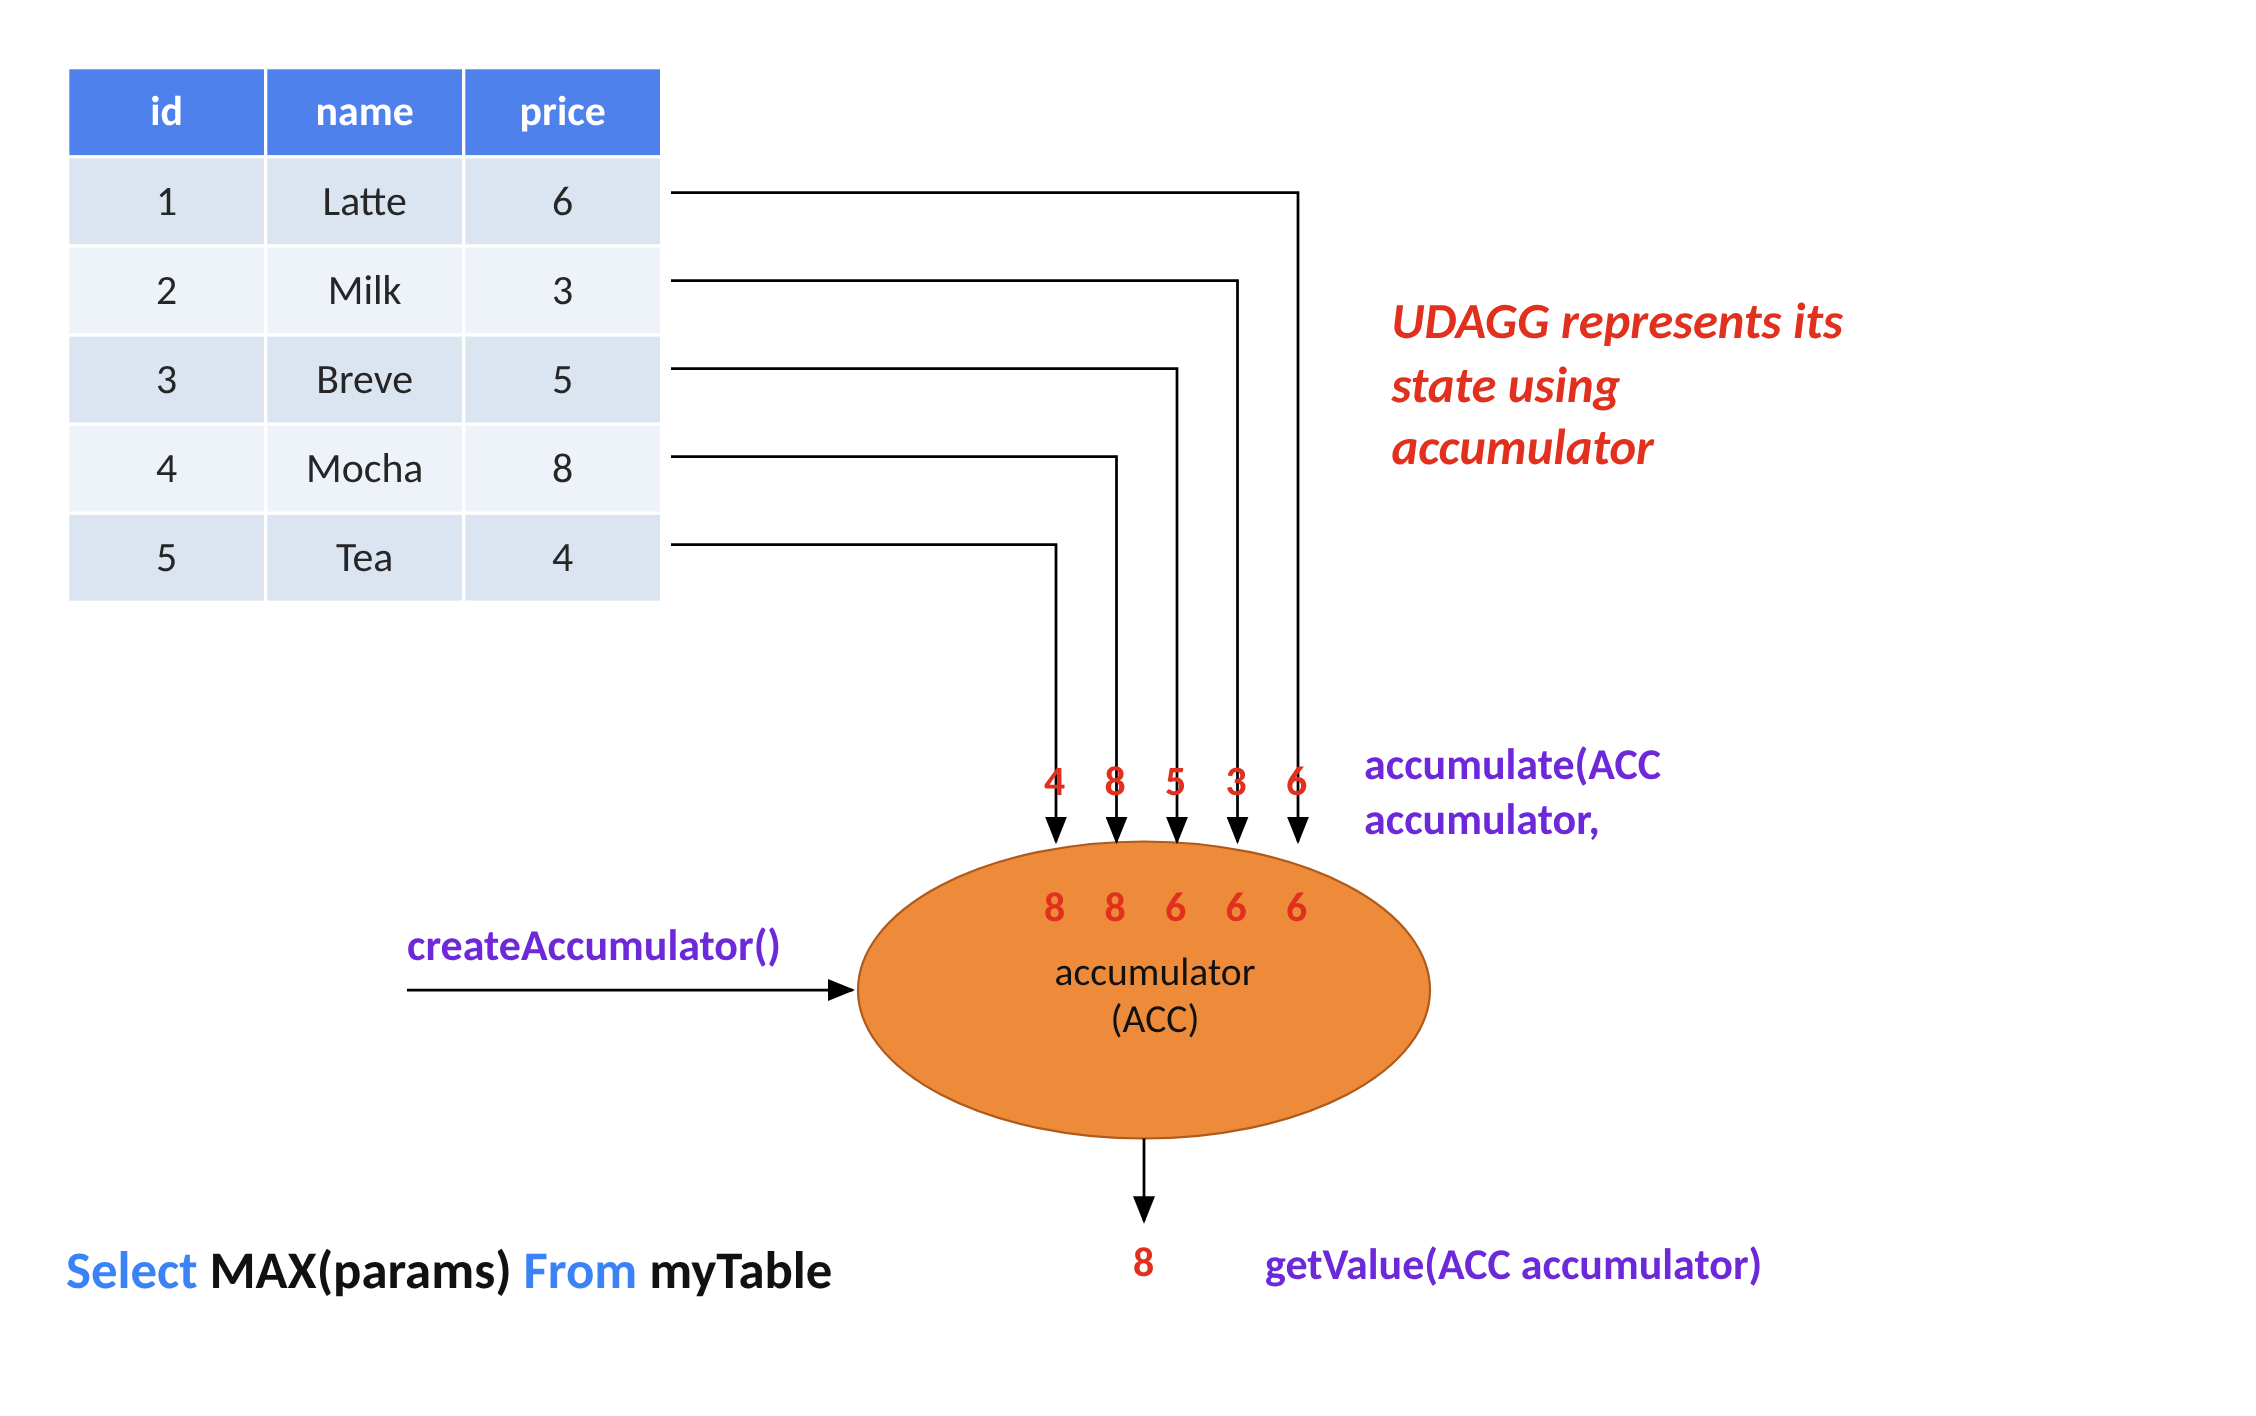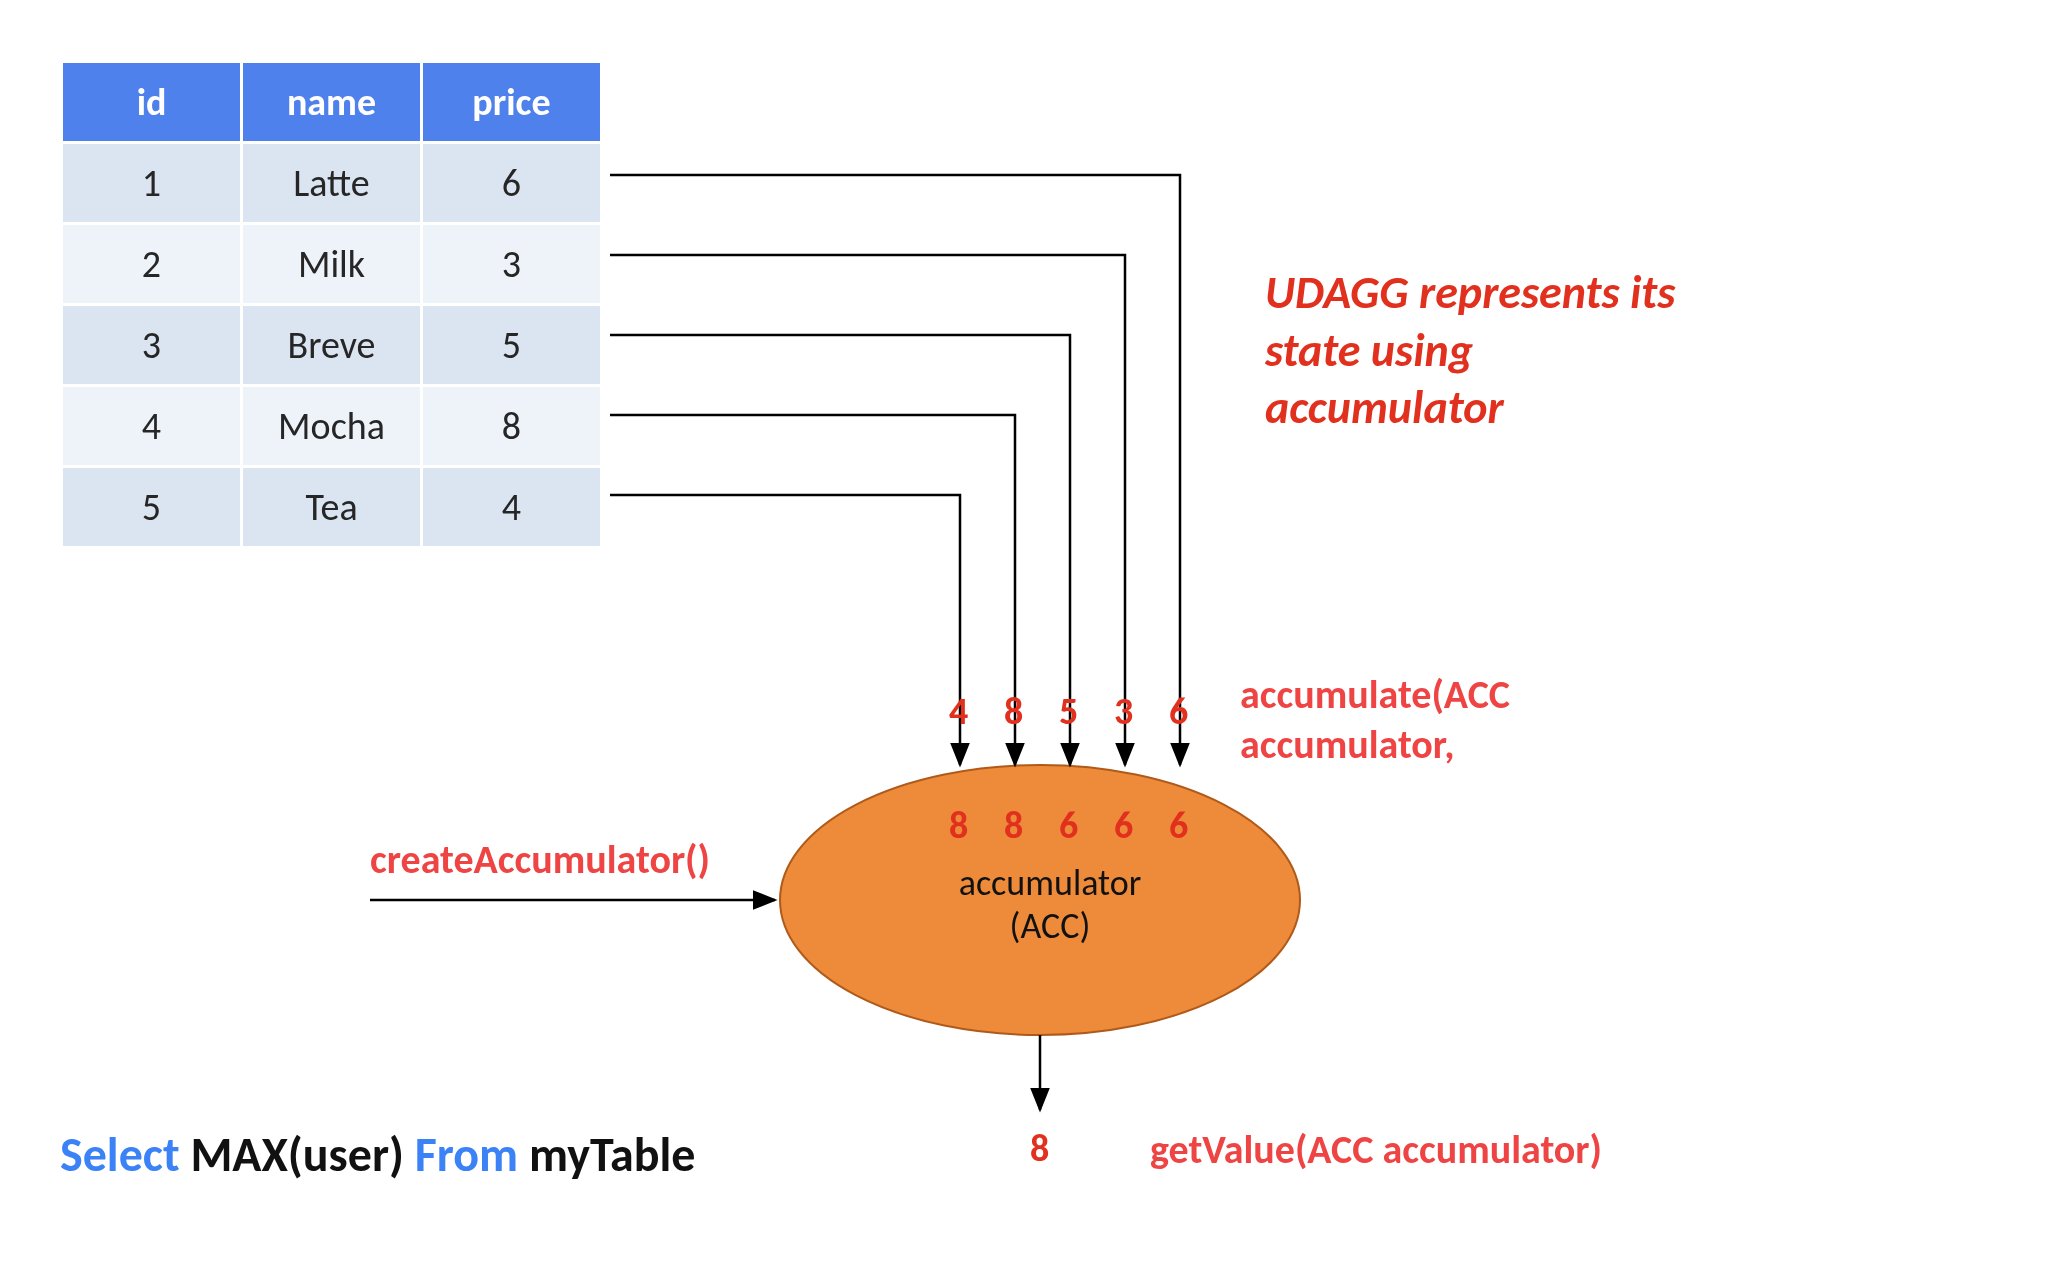--- a/index.html
+++ b/index.html
@@ -56,21 +56,21 @@
     font-size: 40px;
     line-height: 1.25;
   }
   .red-italic {
     color: #e1301e;
     font-style: italic;
     font-weight: 700;
     font-size: 46px;
     margin-top: 44px;
   }
-  .dark-red { color: #ef4444; font-weight: 700; }
+  .dark-red { color: #6d28d9; font-weight: 700; }
   .num-red {
     color: #e1301e;
     font-weight: 700;
     font-size: 38px;
   }
   .acc-text {
     color: #111;
     font-weight: 400;
     font-size: 36px;
     text-align: center;
@@ -191,20 +191,20 @@
   <div class="lbl acc-text" style="left:940px; top:862px; width:220px;">
     <div>accumulator</div>
     <div>(ACC)</div>
   </div>
 
   <div class="lbl num-red" style="left:1030px; top:1125px;">8</div>
 
   <div class="lbl sql" style="left:60px; top:1125px;">
     <span class="kw">Select</span>
     <span> </span>
-    <span class="fn">MAX(user)</span>
+    <span class="fn">MAX(params)</span>
     <span> </span>
     <span class="kw">From</span>
     <span> </span>
     <span class="fn">myTable</span>
   </div>
 
 </div>
 
 </body></html>

